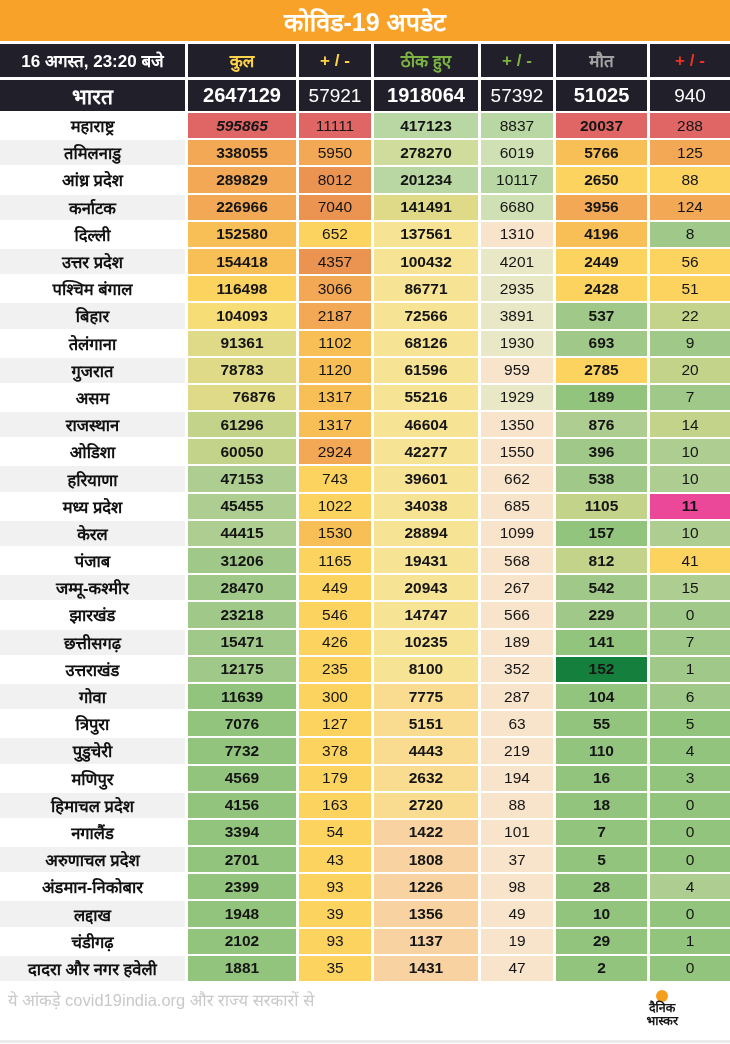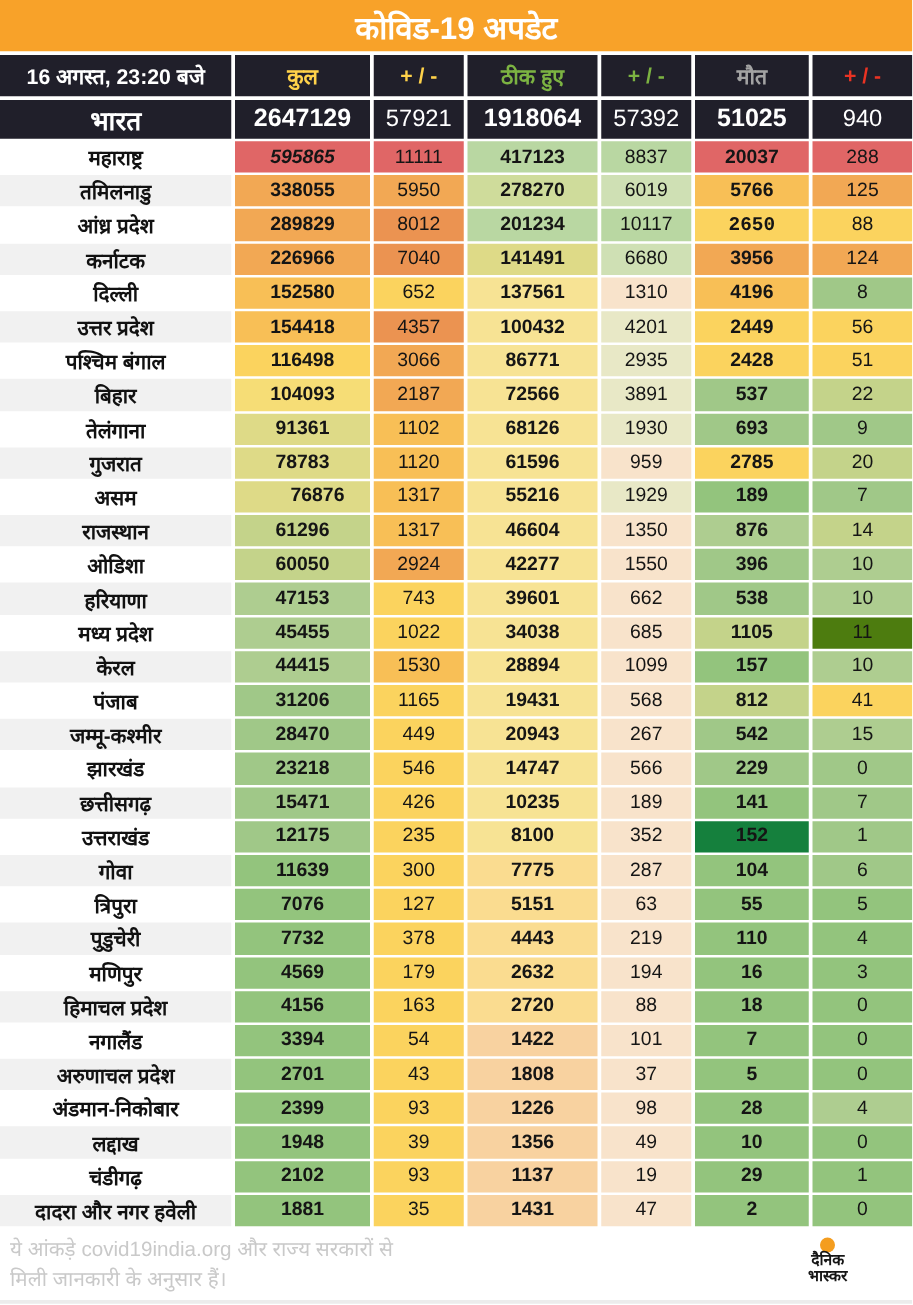--- a/index.html
+++ b/index.html
@@ -85,21 +85,21 @@
         <div class="cell num" style="background: rgb(207, 224, 180);">6019</div>
         <div class="cell num bold" style="background: rgb(248, 191, 86);">5766</div>
         <div class="cell num" style="background: rgb(242, 168, 84);">125</div>
       </div>
       <div class="grid row">
         <div class="cell state">आंध्र प्रदेश</div>
         <div class="cell num bold" style="background: rgb(242, 168, 84);">289829</div>
         <div class="cell num" style="background: rgb(235, 147, 81);">8012</div>
         <div class="cell num bold" style="background: rgb(185, 215, 162);">201234</div>
         <div class="cell num" style="background: rgb(185, 215, 162);">10117</div>
-        <div class="cell num bold" style="background: rgb(251, 211, 94); font-family: Liberation Mono, monospace;">2650</div>
+        <div class="cell num bold" style="background: rgb(251, 211, 94);">2650</div>
         <div class="cell num" style="background: rgb(251, 211, 94);">88</div>
       </div>
       <div class="grid row alt">
         <div class="cell state">कर्नाटक</div>
         <div class="cell num bold" style="background: rgb(242, 168, 84);">226966</div>
         <div class="cell num" style="background: rgb(235, 147, 81);">7040</div>
         <div class="cell num bold" style="background: rgb(222, 218, 135);">141491</div>
         <div class="cell num" style="background: rgb(207, 224, 180);">6680</div>
         <div class="cell num bold" style="background: rgb(242, 168, 84);">3956</div>
         <div class="cell num" style="background: rgb(242, 168, 84);">124</div>
@@ -194,21 +194,21 @@
         <div class="cell num bold" style="background: rgb(160, 200, 136);">538</div>
         <div class="cell num" style="background: rgb(174, 205, 144);">10</div>
       </div>
       <div class="grid row">
         <div class="cell state">मध्य प्रदेश</div>
         <div class="cell num bold" style="background: rgb(174, 205, 144);">45455</div>
         <div class="cell num" style="background: rgb(251, 211, 94);">1022</div>
         <div class="cell num bold" style="background: rgb(247, 227, 148);">34038</div>
         <div class="cell num" style="background: rgb(248, 227, 203);">685</div>
         <div class="cell num bold" style="background: rgb(196, 211, 138);">1105</div>
-        <div class="cell num" style="background: #4d7c0f;">11</div>
+        <div class="cell num" style="background: #ec4899; font-weight: bold;">11</div>
       </div>
       <div class="grid row alt">
         <div class="cell state">केरल</div>
         <div class="cell num bold" style="background: rgb(174, 205, 144);">44415</div>
         <div class="cell num" style="background: rgb(248, 191, 86);">1530</div>
         <div class="cell num bold" style="background: rgb(247, 227, 148);">28894</div>
         <div class="cell num" style="background: rgb(248, 227, 203);">1099</div>
         <div class="cell num bold" style="background: rgb(147, 196, 125);">157</div>
         <div class="cell num" style="background: rgb(174, 205, 144);">10</div>
       </div>
@@ -354,21 +354,20 @@
         <div class="cell num bold" style="background: rgb(248, 210, 160);">1431</div>
         <div class="cell num" style="background: rgb(248, 227, 203);">47</div>
         <div class="cell num bold" style="background: rgb(147, 196, 125);">2</div>
         <div class="cell num" style="background: rgb(147, 196, 125);">0</div>
       </div>
     </div>
 
   <div class="footer">
     <div class="note">
       <div>ये आंकड़े covid19india.org और राज्य सरकारों से</div>
-      <div>मिली जानकारी के अनुसार हैं।</div>
     </div>
     <div class="logo">
       <div class="logo-dot" style="background: rgb(244, 157, 31);"></div>
       <div class="logo-text">दैनिक</div>
       <div class="logo-text">भास्कर</div>
     </div>
   </div>
 
 </div>
 

